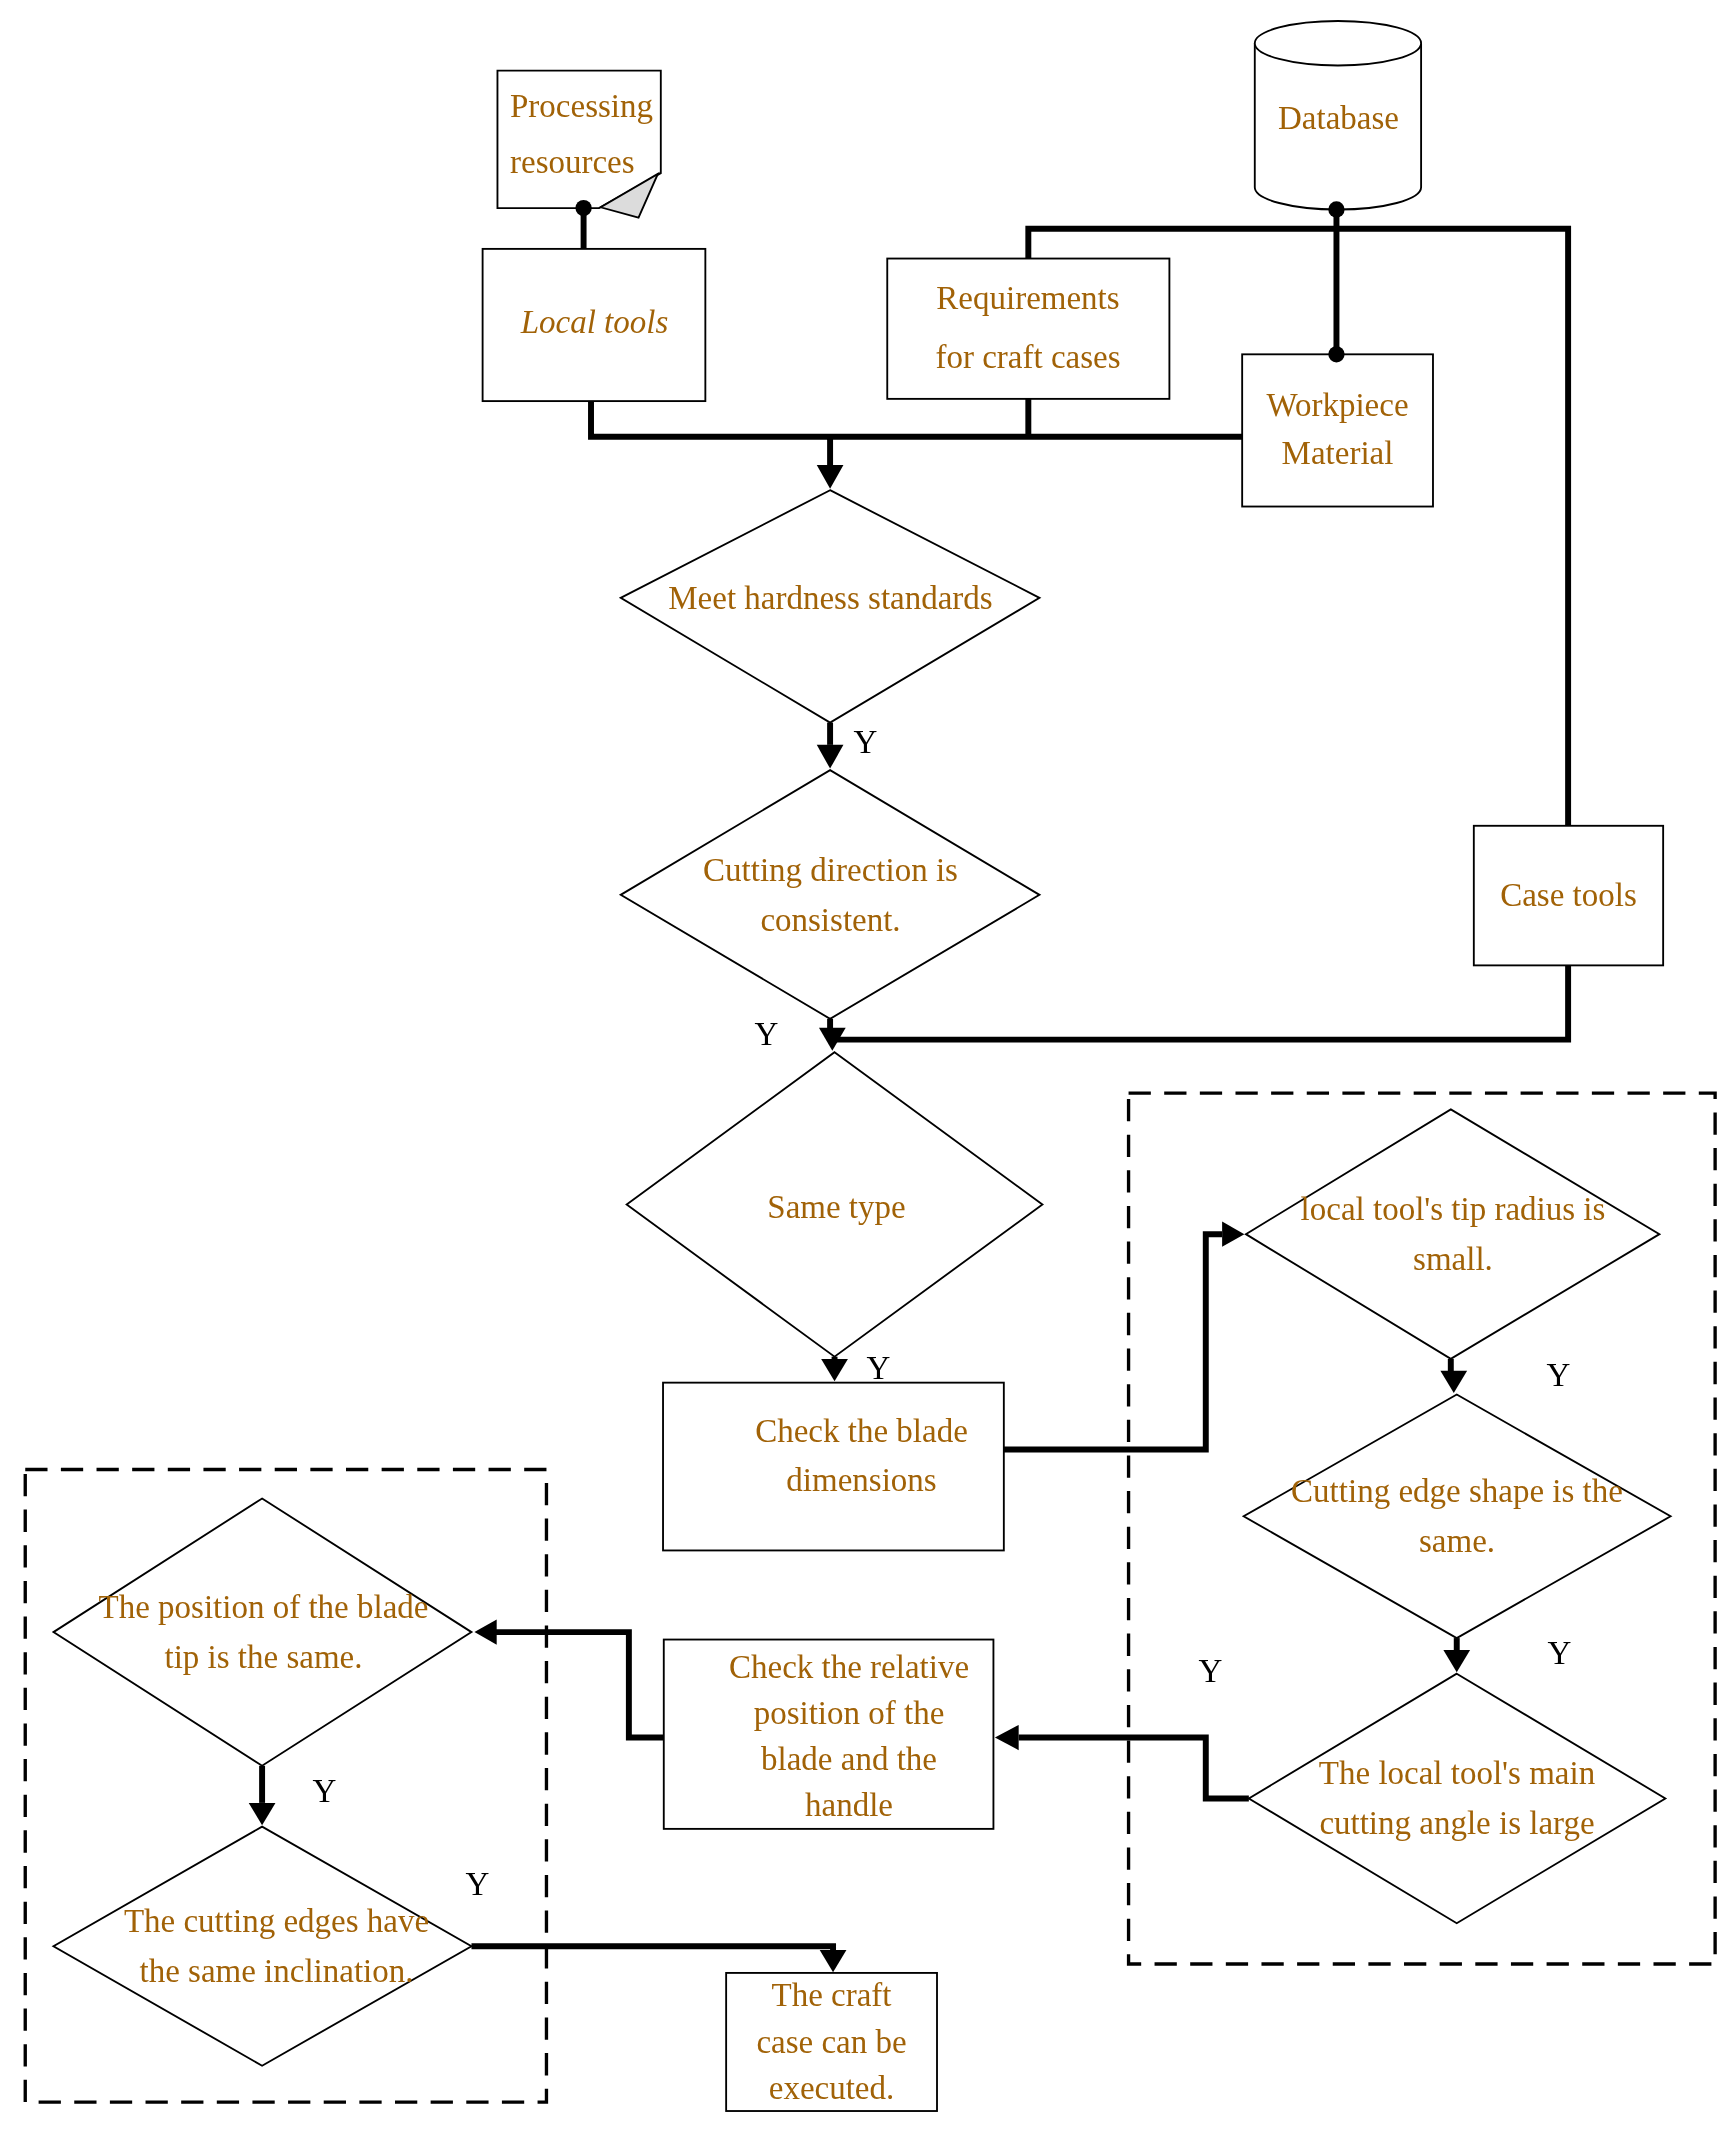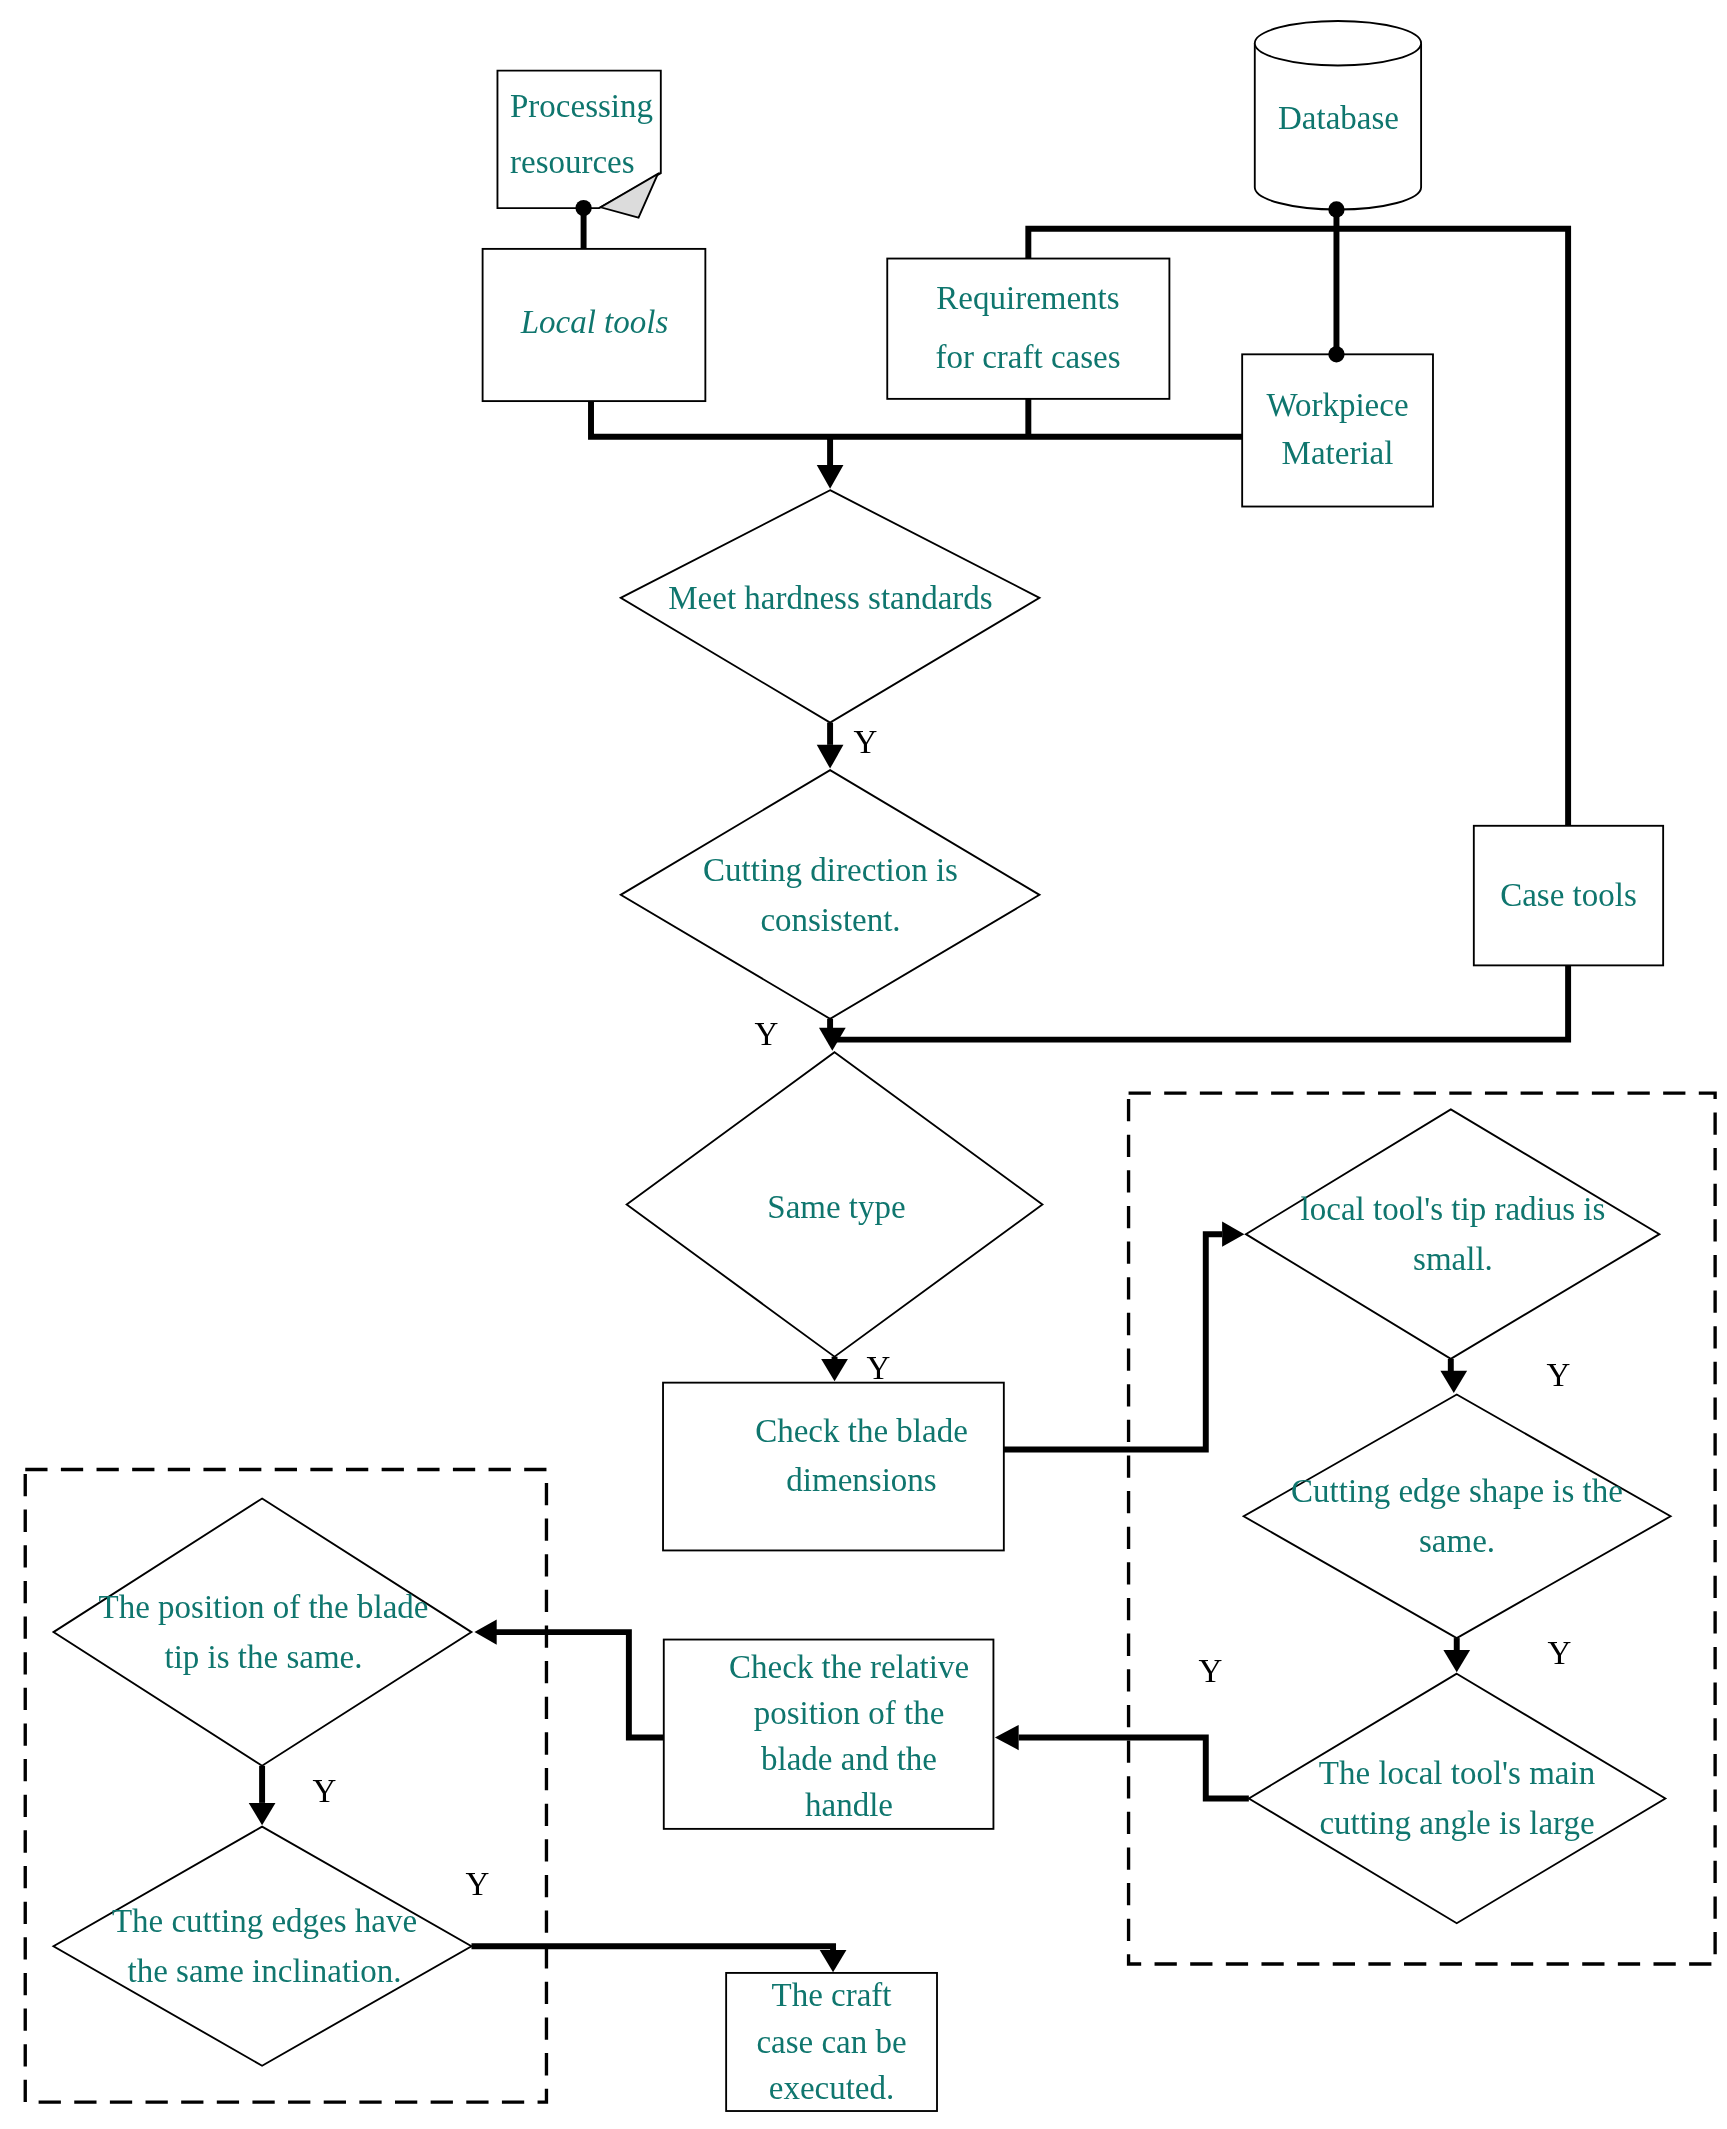--- a/index.html
+++ b/index.html
@@ -9,21 +9,21 @@
     background:#ffffff;
     font-family:"Liberation Serif", serif;
     color:#000;
     overflow:hidden;
   }
   .stage svg { position:absolute; left:0; top:0; z-index:0; }
   .lbl {
     position:absolute; z-index:2;
     display:flex; align-items:center; justify-content:center;
     text-align:center; white-space:pre-line;
-    font-size:33px; line-height:1.5; color:#0f766e;
+    font-size:33px; line-height:1.5; color:#a16207;
     pointer-events:none;
   }
   .lbl.note-lbl {
     justify-content:flex-start; align-items:flex-start;
     text-align:left; padding:7.4px 0 0 12px; line-height:1.7;
   }
   .lh135 { line-height:1.42;text-align:center; }
   .lh14  { line-height:1.4;padding-left:20px; }
   .lh145 { line-height:1.45; }
   .lh18  { line-height:1.8; }
@@ -146,21 +146,21 @@
 cutting angle is large</div>
 
   <div class="lbl lh14" style="left:664px; top:1643px; width:330px; height:186px;">Check the relative
 position of the
 blade and the
 handle</div>
 
   <div class="lbl" style="left:39px; top:1558px; width:449px; height:149px;">The position of the blade
 tip is the same.</div>
 
-  <div class="lbl" style="left:40px; top:1872px; width:449px; height:149px;">The cutting edges have
+  <div class="lbl" style="left:52px; top:1872px; width:449px; height:149px;">The cutting edges have
 the same inclination.</div>
 
   <div class="lbl lh135" style="left:726px; top:1975px; width:211px; height:134px;">The craft
 case can be
 executed.</div>
 
   <div class="ylbl" style="left:843px; top:720px;">Y</div>
   <div class="ylbl" style="left:744px; top:1012px;">Y</div>
   <div class="ylbl" style="left:856px; top:1346px;">Y</div>
   <div class="ylbl" style="left:1536px; top:1353px;">Y</div>

